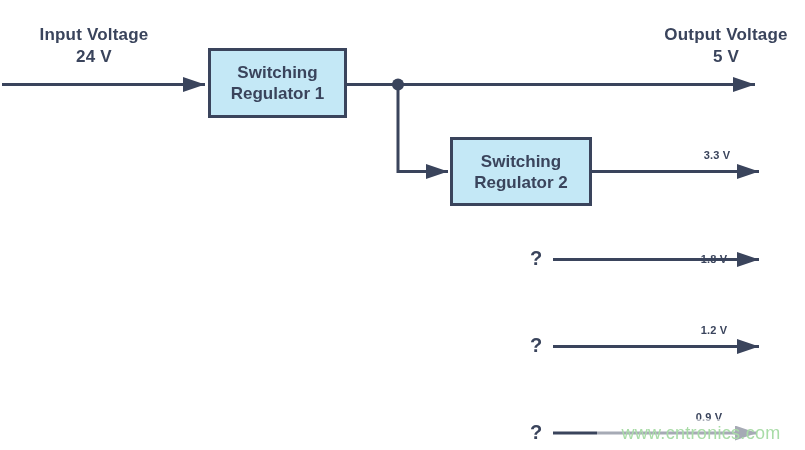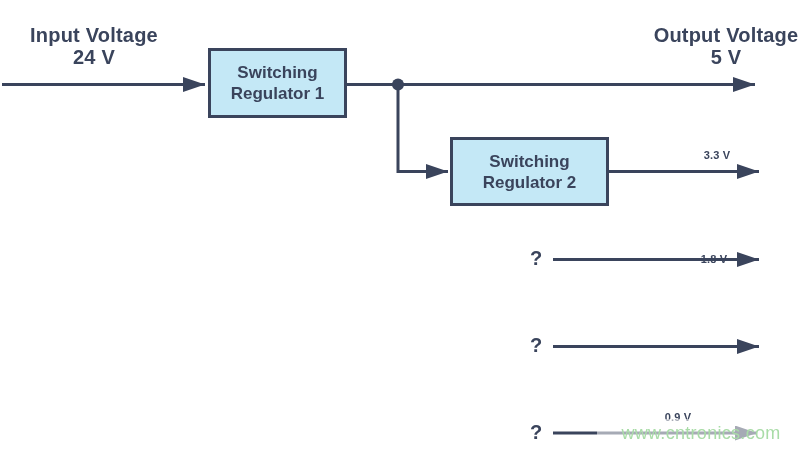--- a/index.html
+++ b/index.html
@@ -21,21 +21,21 @@
   }
   svg.wires{position:absolute;left:0;top:0;z-index:1;}
   .label{
     position:absolute;
     color:var(--navy);
     font-weight:bold;
     text-align:center;
     z-index:2;
     letter-spacing:0.2px;
     line-height:22px;
-    font-size:20px;
+    font-size:17px;
   }
   .io-label{width:176px;}
   .volt-label{width:120px;font-size:11px;}
   .qmark{
     position:absolute;
     color:var(--navy);
     font-weight:bold;
     font-size:20px;
     z-index:2;
     width:20px;text-align:center;
@@ -96,25 +96,26 @@
     <path d="M553,433 L757,433" stroke="#3a445c" stroke-width="3" fill="none" marker-end="url(#arrow)"></path>
   </svg>
 
   <div class="label io-label" style="left:6px;top:24px;">Input Voltage</div>
   <div class="label io-label" style="left:6px;top:46px;">24 V</div>
 
   <div class="label io-label" style="left:638px;top:24px;">Output Voltage</div>
   <div class="label io-label" style="left:638px;top:46px;">5 V</div>
 
   <div class="reg-box" style="left:208px;top:48px;width:139px;height:70px;">Switching Regulator 1</div>
-  <div class="reg-box" style="left:450px;top:137px;width:159px;height:69px;">Switching Regulator 2</div>
+  <div class="reg-box" style="left:450px;top:137px;width:142px;height:69px;">Switching Regulator 2</div>
 
   <div class="label volt-label" style="left:657px;top:144px;">3.3 V</div>
   <div class="label volt-label" style="left:654px;top:232px;margin-top:16px;">1.8 V</div>
-  <div class="label volt-label" style="left:618px;top:406px;">0.9 V</div>
+  <div class="label volt-label" style="left:654px;top:319px;">1.2 V</div>
+  <div class="label volt-label" style="left:649px;top:406px;">0.9 V</div>
 
   <div class="qmark" style="left:526px;top:247px;">?</div>
   <div class="qmark" style="left:526px;top:334px;">?</div>
   <div class="qmark" style="left:526px;top:421px;">?</div>
 
   <div class="watermark">www.cntronics.com</div>
 
 </div>
 
 </body></html>

